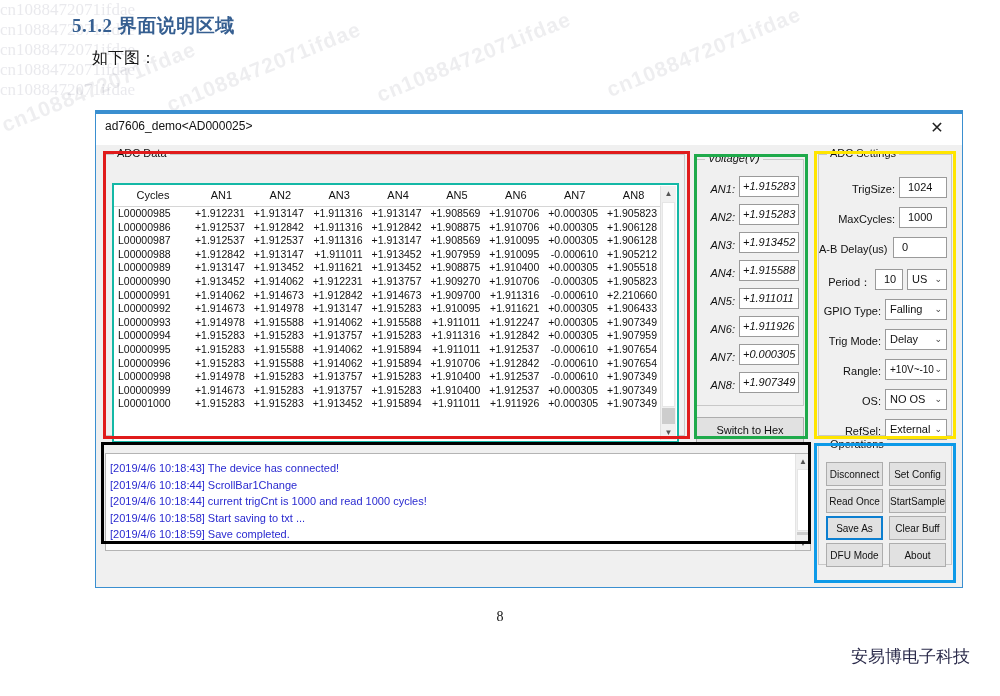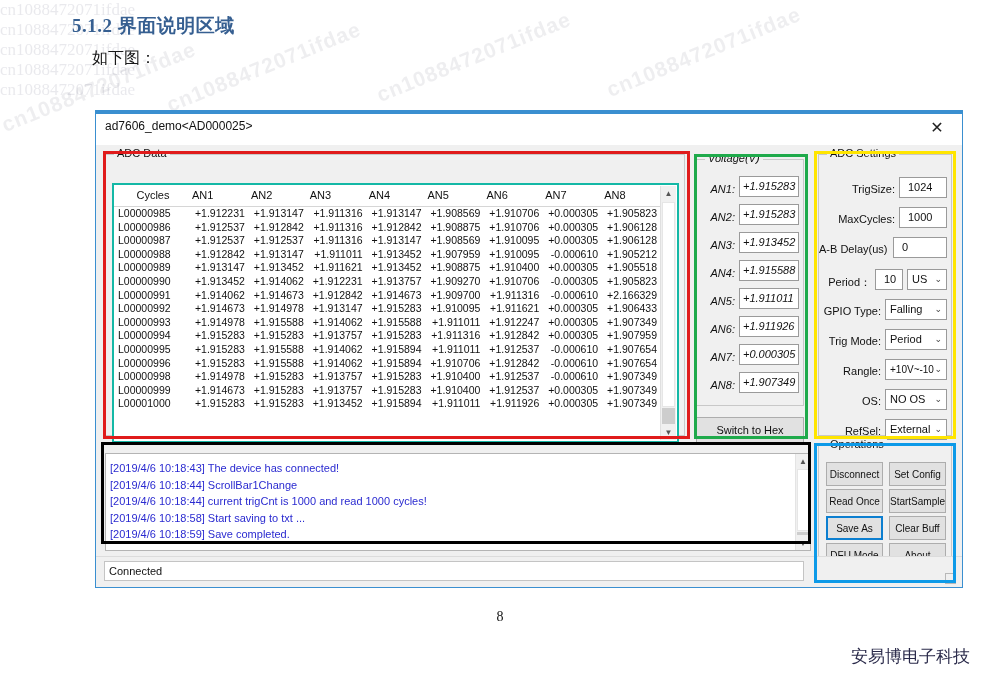--- a/index.html
+++ b/index.html
@@ -78,21 +78,21 @@
 
   
   #adc-data-box{left:9px;top:9px;width:580px;height:282px;}
   .table-wrap{
     position:absolute;left:6px;top:28px;width:567px;height:260px;
     background:#ffffff;border:2px solid #14b8a6;box-sizing:border-box;overflow:hidden;
   }
   table.adc{border-collapse:collapse;width:549px;table-layout:fixed;}
   table.adc th{
     font-size:11px;font-weight:normal;color:#111;padding:4px 0 5px 0;
-    border-bottom:1px solid #d6d6d6;background:#ffffff;text-align:left;
+    border-bottom:1px solid #d6d6d6;background:#ffffff;text-align:center;
   }
   table.adc th.c-cycles{width:78px;text-align:center;}
   table.adc td{
     font-size:10.5px;color:#111;padding:0;height:13.6px;line-height:13.6px;
     font-family:"Liberation Sans", sans-serif;text-align:right;padding-right:6px;
     white-space:nowrap;
   }
   table.adc td.cyc{text-align:left;padding-left:4px;padding-right:0;}
   .vscroll{
     position:absolute;right:1px;top:1px;width:15px;bottom:1px;background:#f0f0f0;
@@ -300,21 +300,21 @@
               </tr>
               <tr>
                 <td class="cyc">L00000991</td>
                 <td>+1.914062</td>
                 <td>+1.914673</td>
                 <td>+1.912842</td>
                 <td>+1.914673</td>
                 <td>+1.909700</td>
                 <td>+1.911316</td>
                 <td>-0.000610</td>
-                <td>+2.166329</td>
+                <td>+2.210660</td>
               </tr>
               <tr>
                 <td class="cyc">L00000992</td>
                 <td>+1.914673</td>
                 <td>+1.914978</td>
                 <td>+1.913147</td>
                 <td>+1.915283</td>
                 <td>+1.910095</td>
                 <td>+1.911621</td>
                 <td>+0.000305</td>
@@ -478,21 +478,21 @@
         <div class="s-label" style="left:0px;width:62px;">GPIO Type:</div>
         <div class="s-select" style="left:66px;width:62px;">
           <span class="cv">Falling</span>
           <span class="chev">⌄</span>
         </div>
       </div>
 
       <div class="s-row" style="top:174px;">
         <div class="s-label" style="left:0px;width:62px;">Trig Mode:</div>
         <div class="s-select" style="left:66px;width:62px;">
-          <span class="cv">Period</span>
+          <span class="cv">Delay</span>
           <span class="chev">⌄</span>
         </div>
       </div>
 
       <div class="s-row" style="top:204px;">
         <div class="s-label" style="left:0px;width:62px;">Rangle:</div>
         <div class="s-select" style="left:66px;width:62px;">
           <span class="cv" style="font-size:10px;">+10V~-10</span>
           <span class="chev">⌄</span>
         </div>
@@ -538,24 +538,20 @@
           <div class="op-btn" style="left: 70px; top: 16px;">Set Config</div>
           <div class="op-btn" style="left: 7px; top: 43px;">Read Once</div>
           <div class="op-btn" style="left: 70px; top: 43px;">StartSample</div>
           <div class="op-btn focused" style="left: 7px; top: 70px;">Save As</div>
           <div class="op-btn" style="left: 70px; top: 70px;">Clear Buff</div>
           <div class="op-btn" style="left: 7px; top: 97px;">DFU Mode</div>
           <div class="op-btn" style="left: 70px; top: 97px;">About</div>
         </div>
     </div>
 
-    <div id="status-bar">
-      <div class="status-field">Connected</div>
-      <div class="status-grip"></div>
-    </div>
 
   </div>
 
   <div class="anno anno-red" style="left:7px;top:40px;width:587px;height:288px;"></div>
   <div class="anno anno-green" style="left:598px;top:43px;width:114px;height:285px;"></div>
   <div class="anno anno-yellow" style="left:718px;top:40px;width:142px;height:288px;"></div>
   <div class="anno anno-black" style="left:5px;top:331px;width:710px;height:102px;"></div>
   <div class="anno anno-blue" style="left:718px;top:332px;width:142px;height:140px;"></div>
 
 </div>

